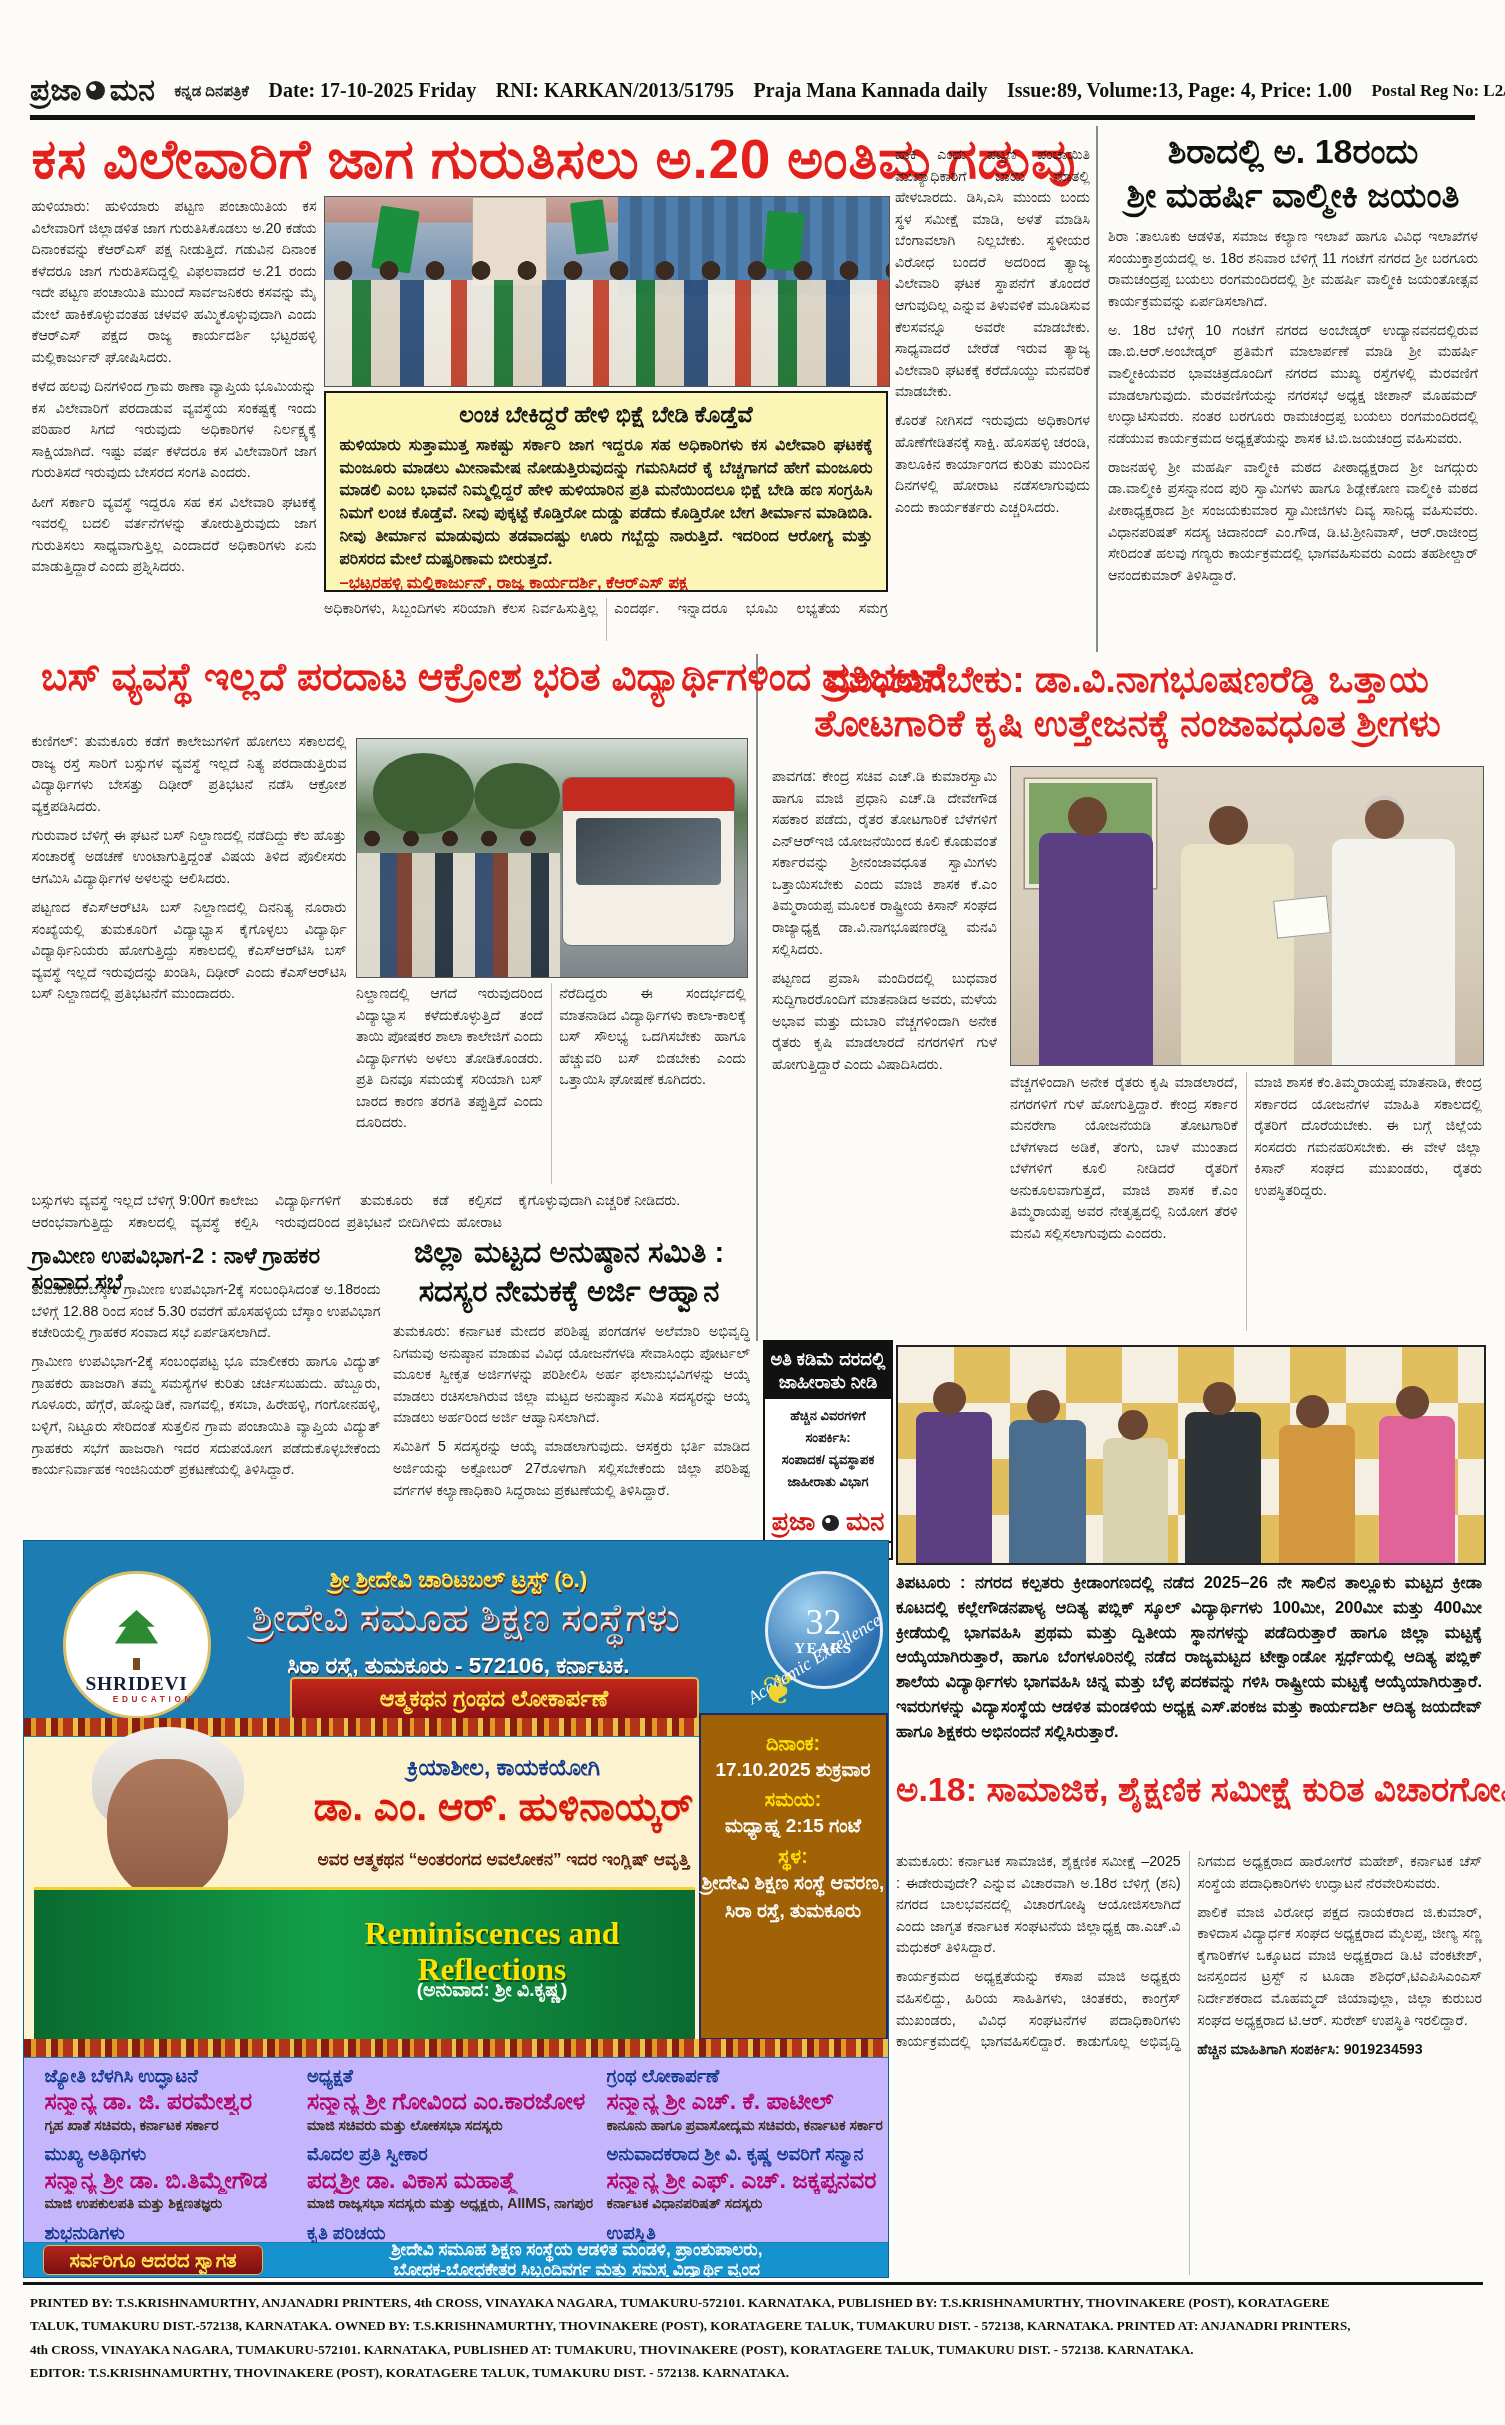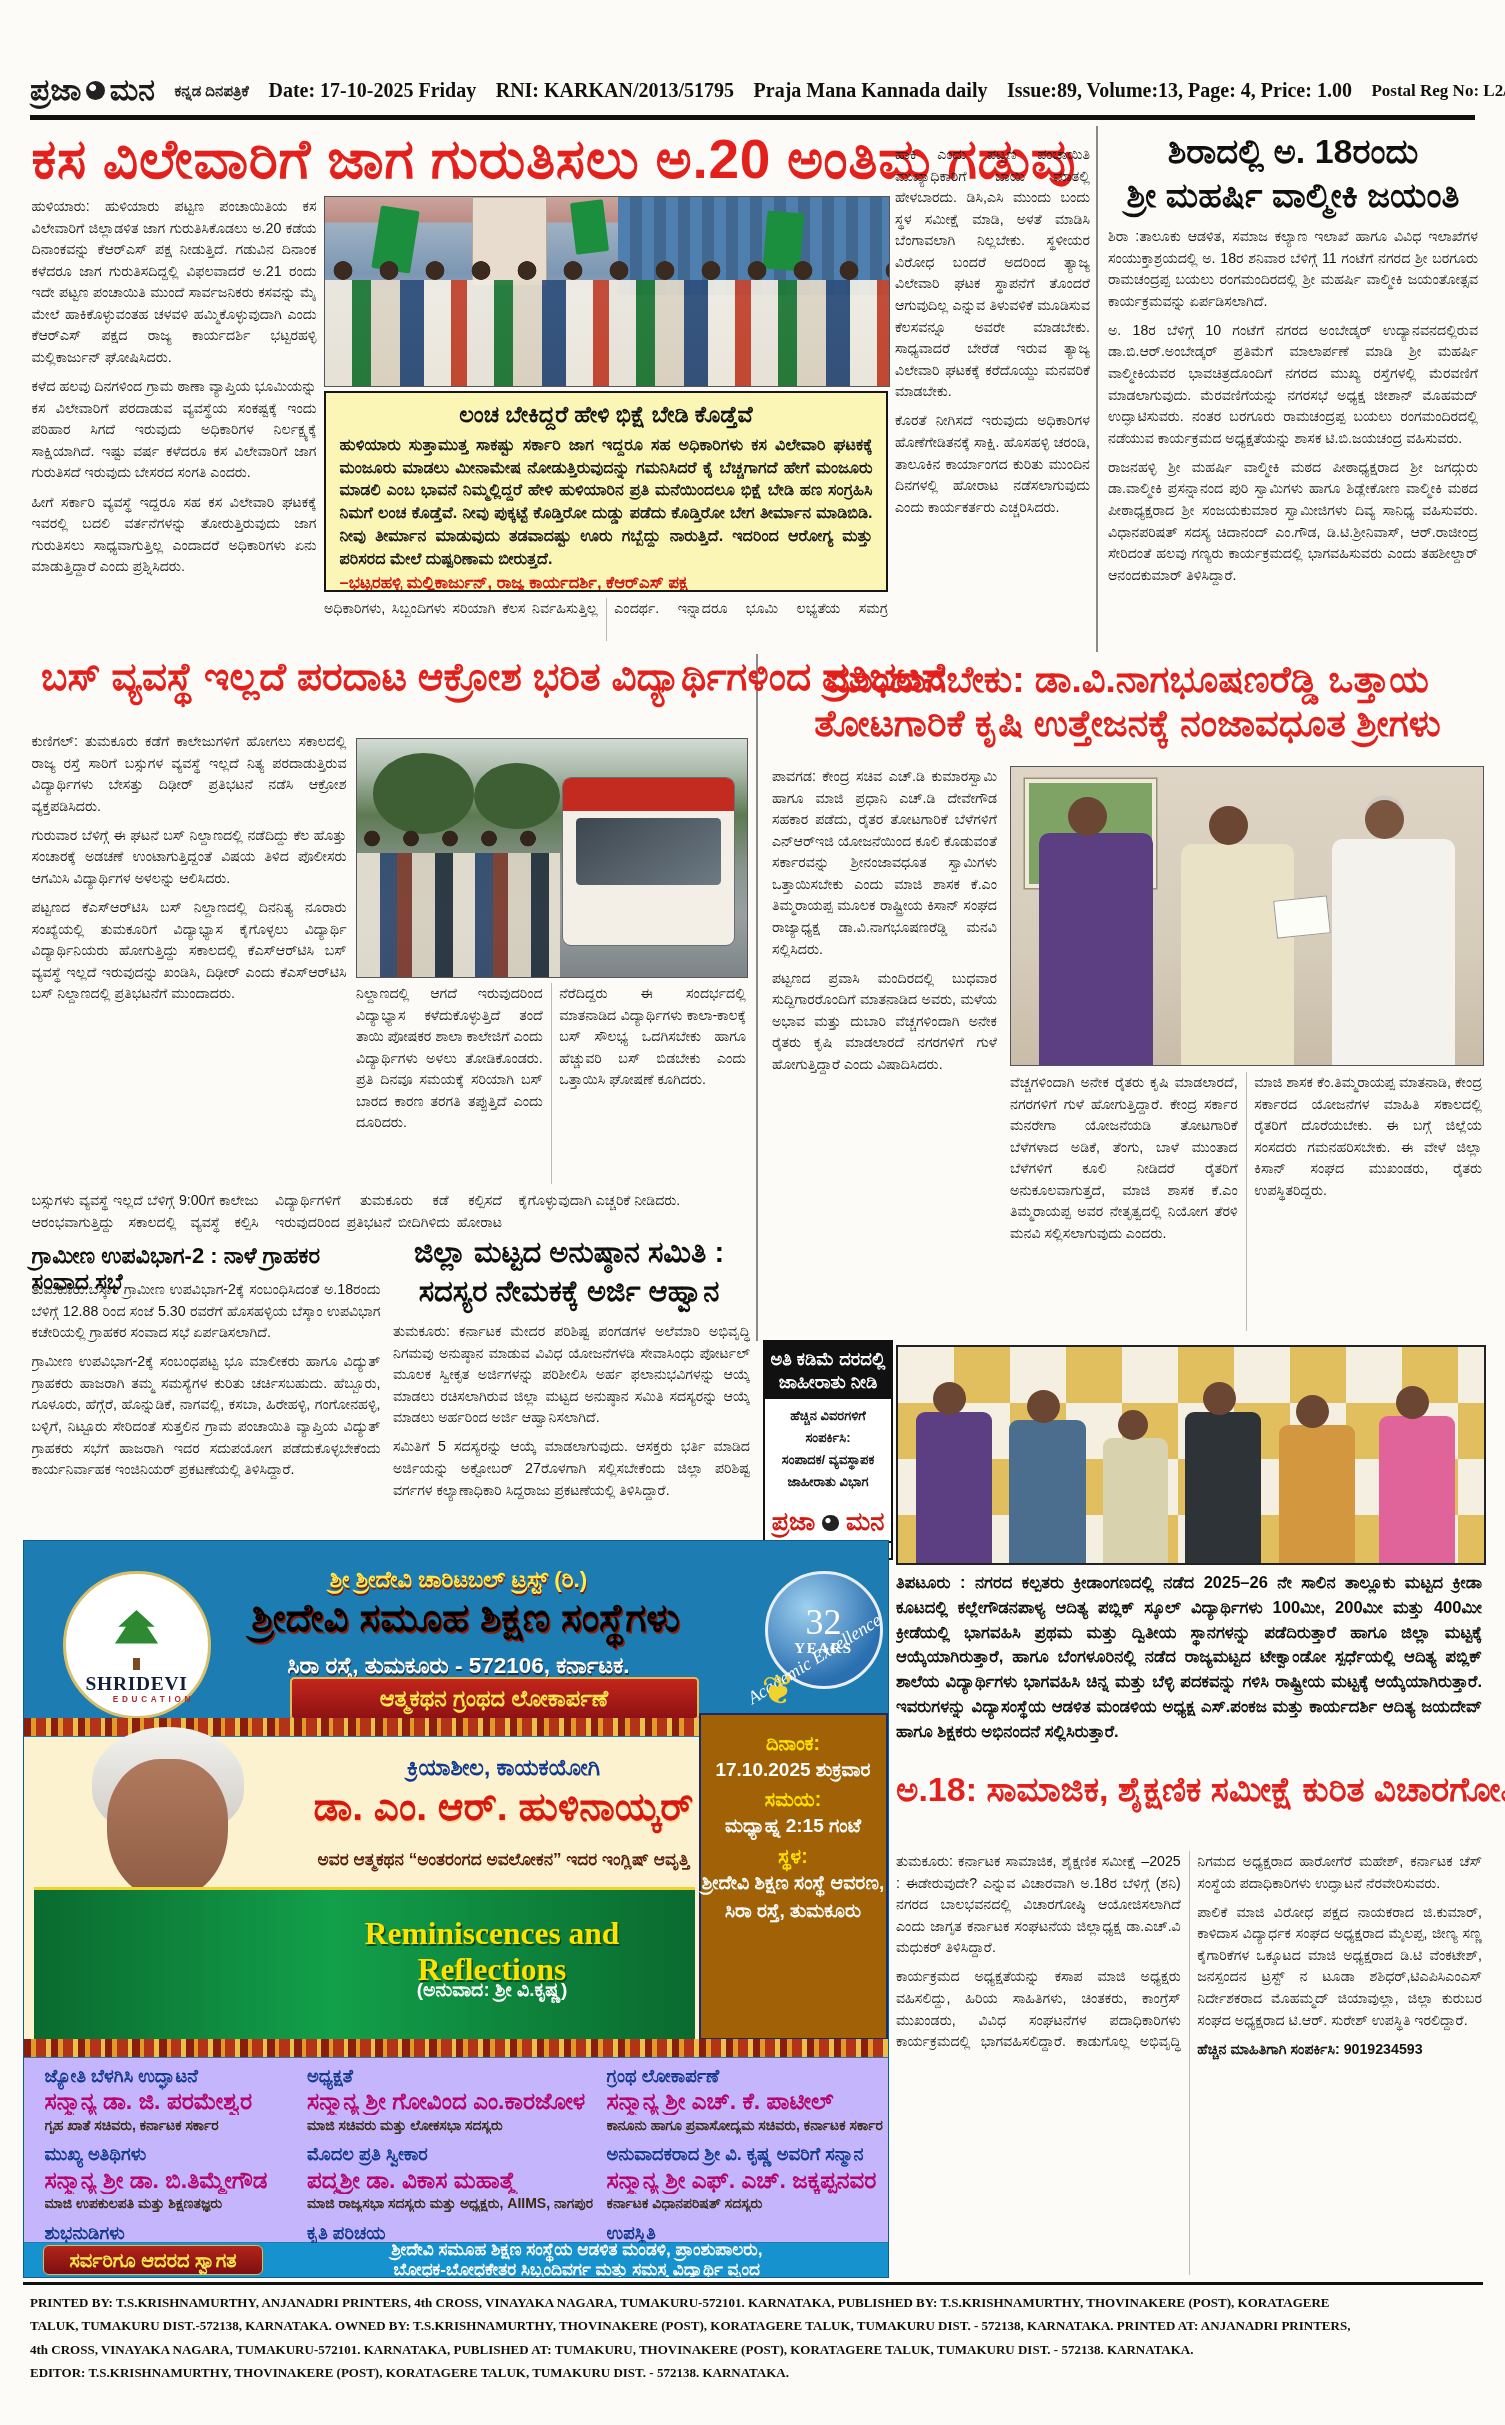--- a/index.html
+++ b/index.html
@@ -75,21 +75,21 @@
   .sad{left:22.5px;top:1540px;width:864px;height:736px;background:#1d7db3;border:1.5px solid #0e5d8a;overflow:hidden;}
   .sad .deco{position:absolute;left:0;width:100%;height:18px;
         background:repeating-linear-gradient(90deg,#8a1d0e 0 7.5px,#e09a25 7.5px 12px,#b23317 12px 22.5px,#e9c04a 22.5px 27px);}
   .sad-logo{position:absolute;left:39px;top:30px;width:148px;height:148px;border-radius:50%;background:#fff;border:3px solid #d8c06a;
             display:flex;flex-direction:column;align-items:center;justify-content:flex-end;padding-bottom:12px;box-sizing:border-box;}
   .sad-tree{width:48px;height:48px;background:#2d8a33;clip-path:polygon(50% 0,88% 35%,72% 35%,95% 70%,5% 70%,28% 35%,12% 35%);}
   .sad-trunk{width:7.5px;height:12px;background:#7a4b22;}
   .sad-logo .nm{font-family:"Liberation Serif",serif;font-weight:bold;font-size:19.5px;color:#14203a;letter-spacing:0.7px;margin-top:3px;}
   .sad-logo .ed{font-size:8.2px;letter-spacing:3.7px;color:#b02a2a;font-weight:bold;margin-left:34px;}
   .sad-trust{position:absolute;left:210px;top:25.5px;width:450px;text-align:center;font-size:22.5px;font-weight:bold;color:#ffe94d;text-shadow:0.7px 1.5px 0 #7c1a0e;}
-  .sad-org{position:absolute;left:187px;top:55px;width:510px;text-align:center;font-size:39px;font-weight:bold;color:#000000;text-shadow:1.5px 2.2px 0 #8a1d0e;}
+  .sad-org{position:absolute;left:187px;top:55px;width:510px;text-align:center;font-size:39px;font-weight:normal;color:#e5e5e5;text-shadow:1.5px 2.2px 0 #8a1d0e;}
   .sad-addr{position:absolute;left:225px;top:112px;width:420px;text-align:center;font-size:22.5px;font-weight:bold;color:#fff;text-shadow:0.7px 1.5px 0 #234;}
   .sad-badge{position:absolute;left:741px;top:30px;width:112px;height:112px;border-radius:50%;
              background:radial-gradient(circle at 35% 30%,#9fd0ef,#2a6fb0 70%);border:3.7px solid #e9eef5;
              display:flex;flex-direction:column;align-items:center;justify-content:center;color:#fff;font-family:"Liberation Serif",serif;}
   .sad-badge .n32{font-size:36px;font-weight:normal;line-height:1;}
   .sad-badge .yrs{font-size:15px;font-weight:bold;letter-spacing:1.5px;}
   .sad-acad{position:absolute;left:720px;top:150px;width:157px;color:#fff;font-family:"Liberation Serif",serif;
             font-style:italic;font-size:18px;transform:rotate(-32deg);transform-origin:left top;}
   .sad-ribbon{position:absolute;left:266px;top:136px;width:405px;height:39px;background:linear-gradient(180deg,#c3261b,#8f1214);
               border:2.2px solid #e9b94b;border-radius:4.5px;display:flex;align-items:center;justify-content:center;

